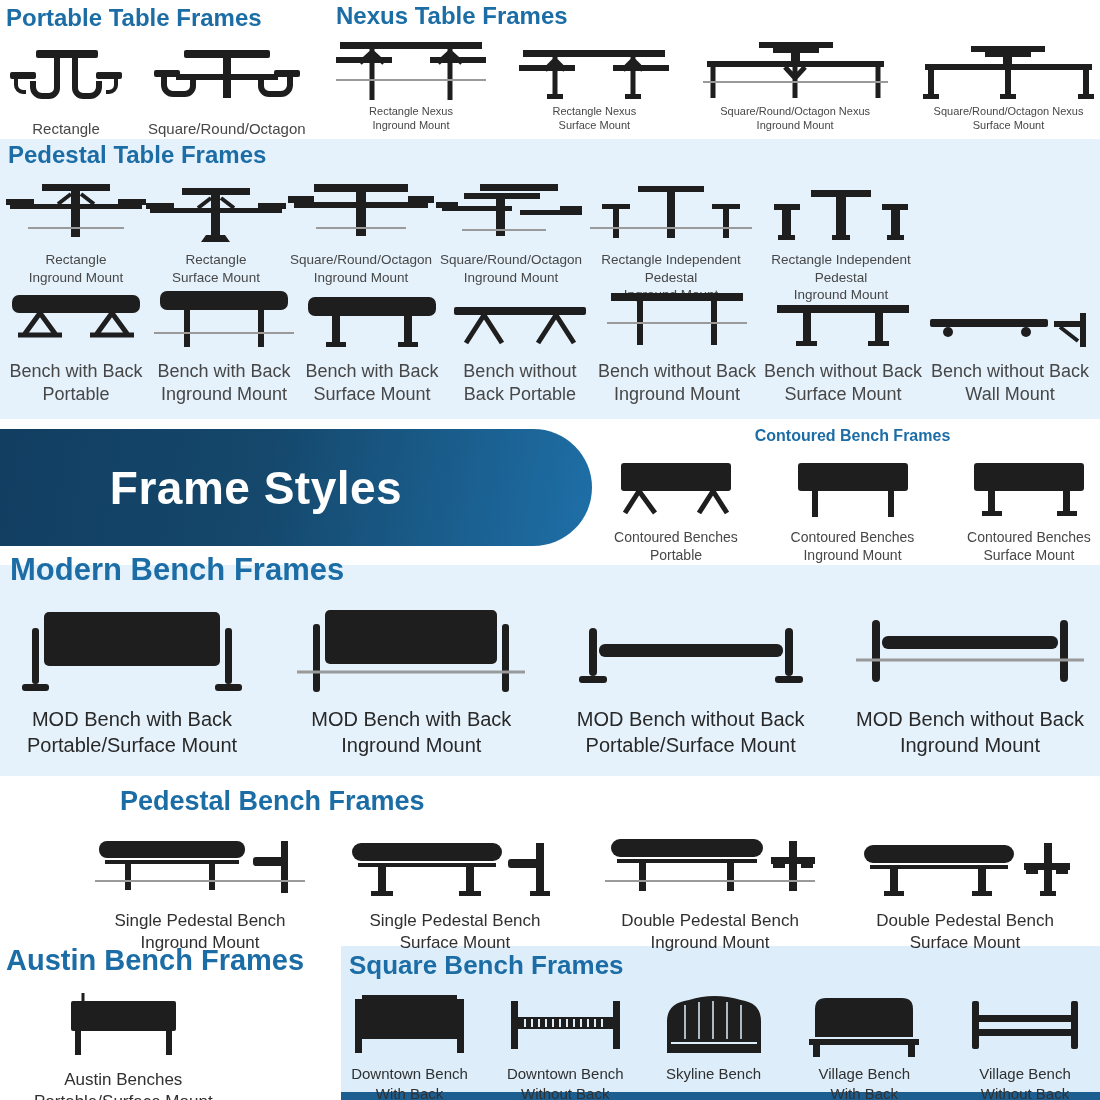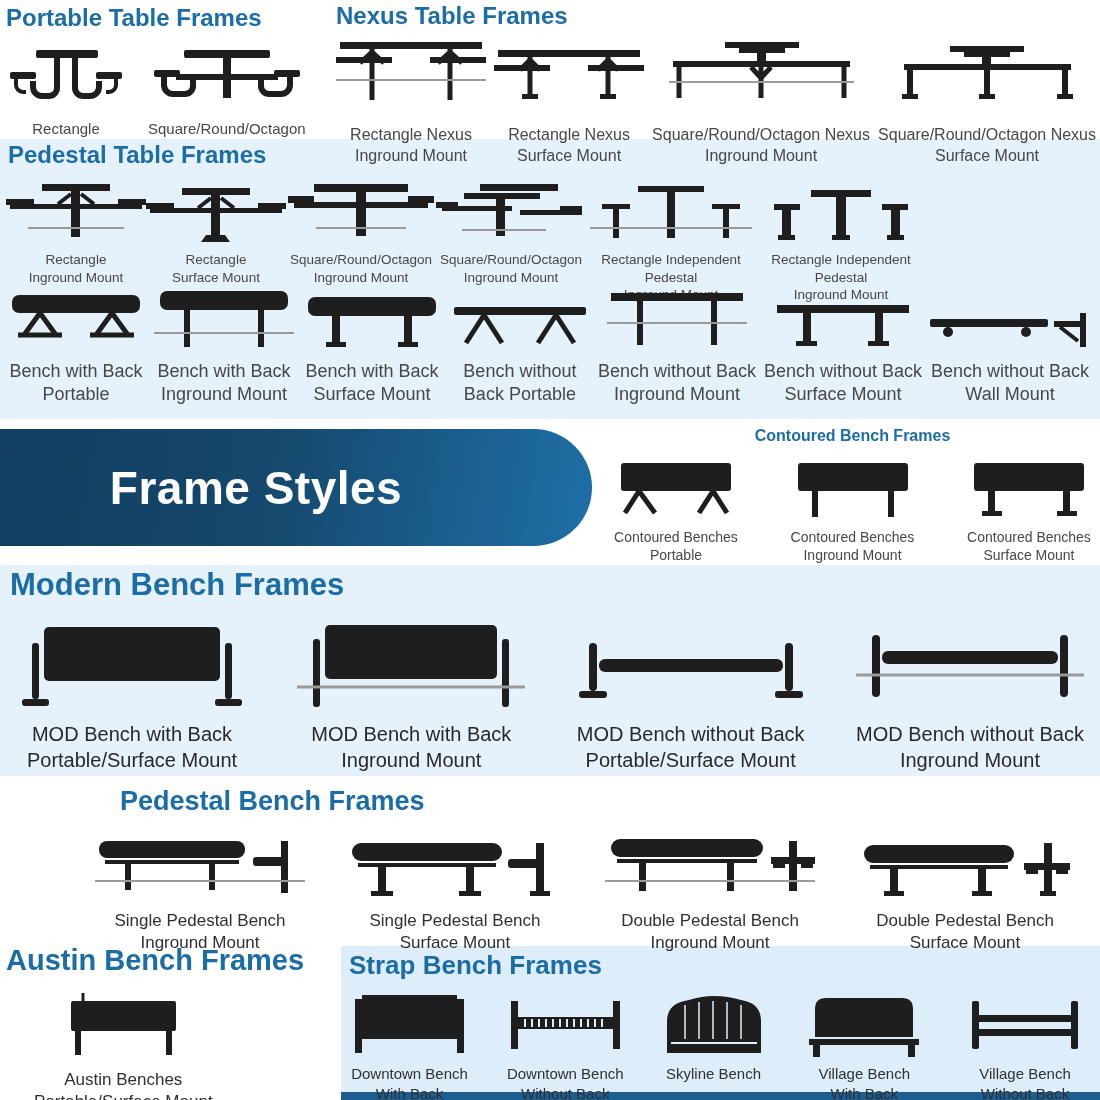--- a/index.html
+++ b/index.html
@@ -22,21 +22,21 @@
   .sec-portable{left:6px;top:4px;width:322px;}
   .sec-portable h2{font-size:24px;}
   .sec-portable .row{gap:26px;padding:10px 0 0 4px;align-items:flex-end;}
   .sec-portable .icon{height:68px;}
   .sec-portable .label{font-size:15px;margin-top:9px;font-weight:500;}
 
   .sec-nexus{left:336px;top:2px;width:760px;}
   .sec-nexus h2{font-size:24px;}
   .sec-nexus .row{justify-content:space-between;padding:8px 0 0 0;}
   .sec-nexus .icon{height:66px;}
-  .sec-nexus .label{font-size:16px;margin-top:21px;}
+  .sec-nexus .label{font-size:11px;margin-top:0;}
 
   .sec-pedtable{left:0;top:141px;width:890px;}
   .sec-pedtable h2{font-size:24px;padding-left:8px;}
   .sec-pedtable .row{justify-content:space-between;padding:5px 10px 0 6px;}
   .sec-pedtable .icon{height:72px;}
   .sec-pedtable .label{font-size:13.5px;margin-top:5px;}
 
   .sec-bench{left:0;top:283px;width:1100px;}
   .sec-bench h2{font-size:24px;padding-left:8px;}
   .sec-bench .row{justify-content:space-between;padding:8px 10px 0 6px;}
@@ -49,21 +49,21 @@
           display:flex;align-items:center;justify-content:center;
           padding-right:80px;box-sizing:border-box;}
   .banner span{color:#ffffff;font-size:46px;font-weight:600;letter-spacing:.5px;}
 
   .sec-contoured{left:605px;top:427px;width:495px;}
   .sec-contoured h2{font-size:16px;text-align:center;}
   .sec-contoured .row{justify-content:space-between;padding:12px 6px 0 6px;}
   .sec-contoured .icon{height:62px;}
   .sec-contoured .label{font-size:14px;margin-top:9px;}
 
-  .sec-modern{left:0;top:567px;width:1100px;}
+  .sec-modern{left:0;top:552px;width:1100px;}
   .sec-modern h2{font-size:31px;padding-left:10px;}
   .sec-modern .row{justify-content:space-between;padding:12px 16px 0 18px;}
   .sec-modern .icon{height:96px;}
   .sec-modern .label{font-size:20px;margin-top:10px;color:#282828;font-weight:500;}
 
   .sec-pedbench{left:0;top:778px;width:1100px;}
   .sec-pedbench h2{font-size:27px;padding-left:120px;margin-top:8px;}
   .sec-pedbench .row{justify-content:space-between;padding:12px 30px 0 95px;}
   .sec-pedbench .icon{height:74px;}
   .sec-pedbench .label{font-size:17px;margin-top:7px;color:#303030;}
@@ -640,21 +640,21 @@
               <path d="M22 0 V8" stroke="#1e1e1e" stroke-width="3"></path>
             </svg>
           </div>
           <div class="label">Austin Benches
 Portable/Surface Mount</div>
         </div>
       </div>
   </section>
 
   <section class="sec sec-strap">
-    <h2>Strap Bench Frames</h2>
+    <h2>Square Bench Frames</h2>
     <div class="row">
         <div class="item">
           <div class="icon">
             <svg width="125" height="66" viewBox="0 0 125 66">
               <g fill="#1e1e1e">
                 <rect x="8" y="8" width="7" height="54"></rect>
                 <rect x="110" y="8" width="7" height="54"></rect>
                 <rect x="15" y="4" width="95" height="44"></rect>
               </g>
             </svg>

